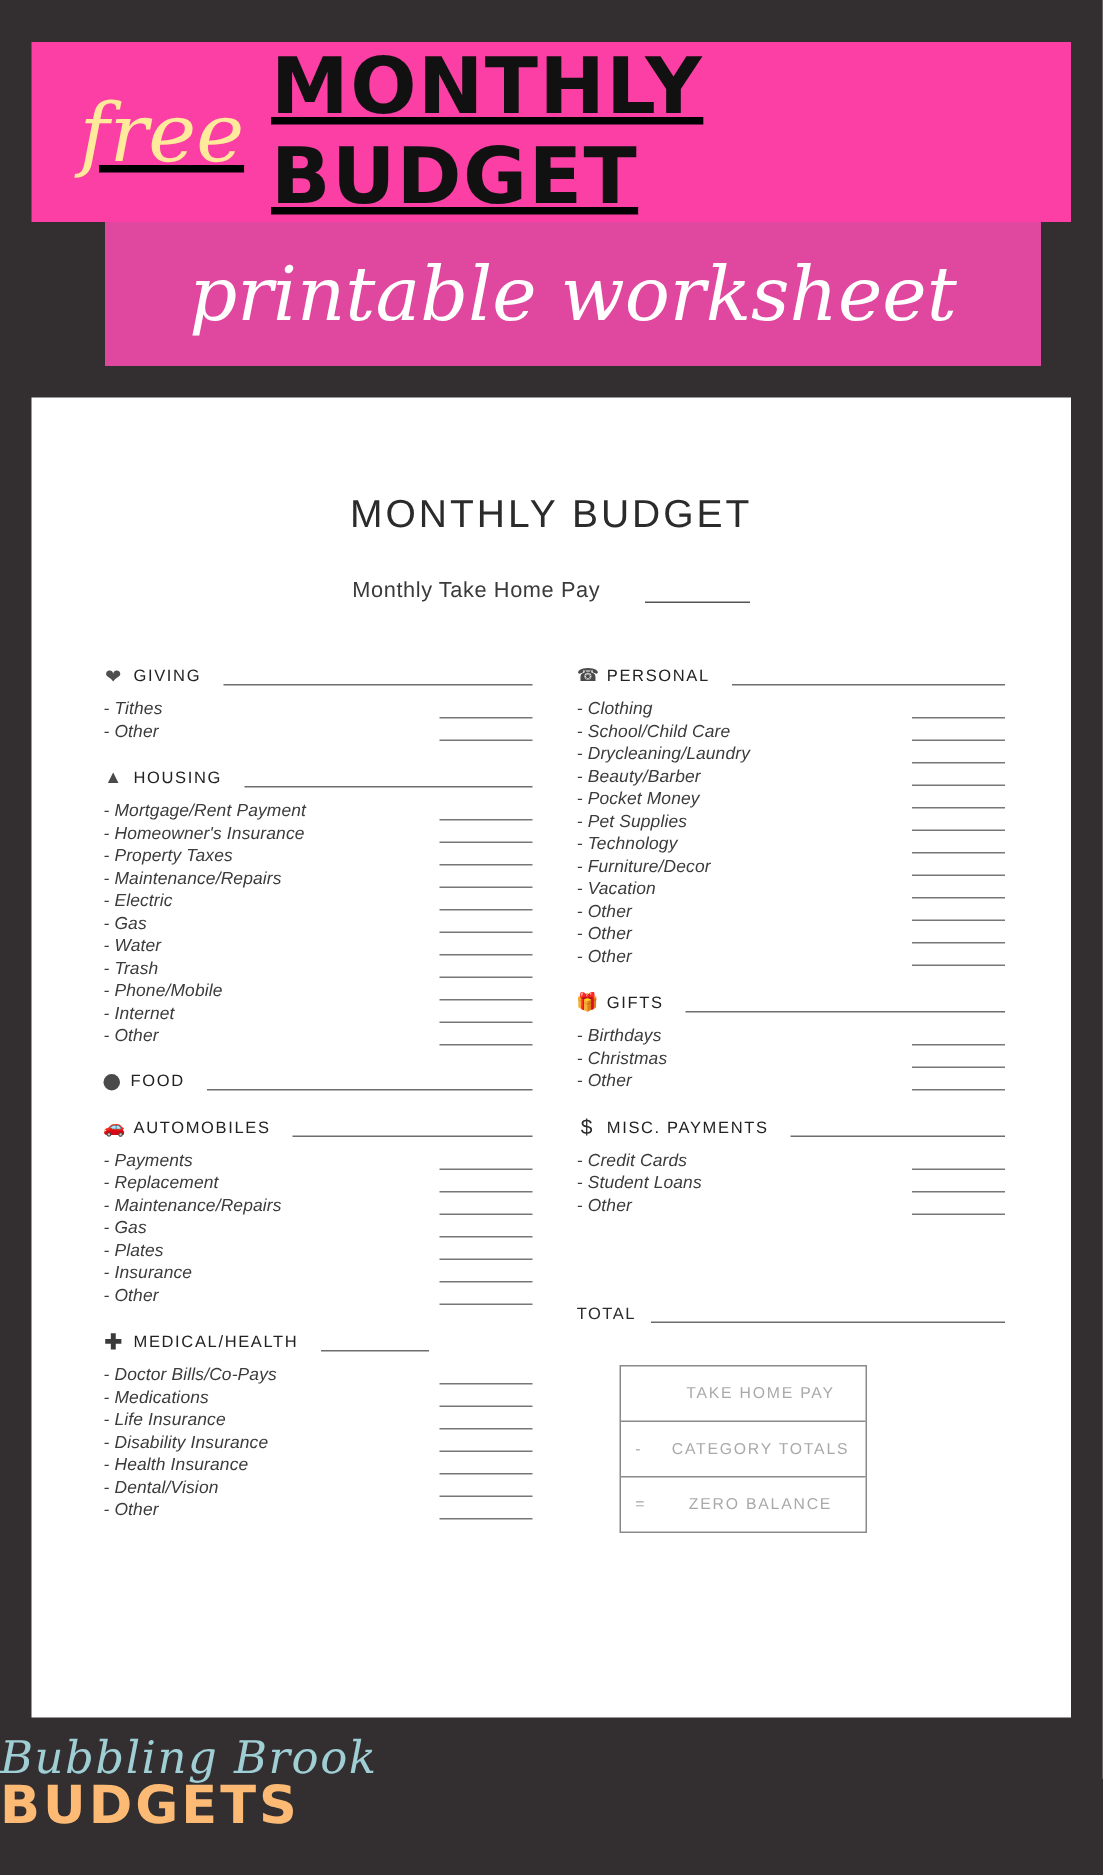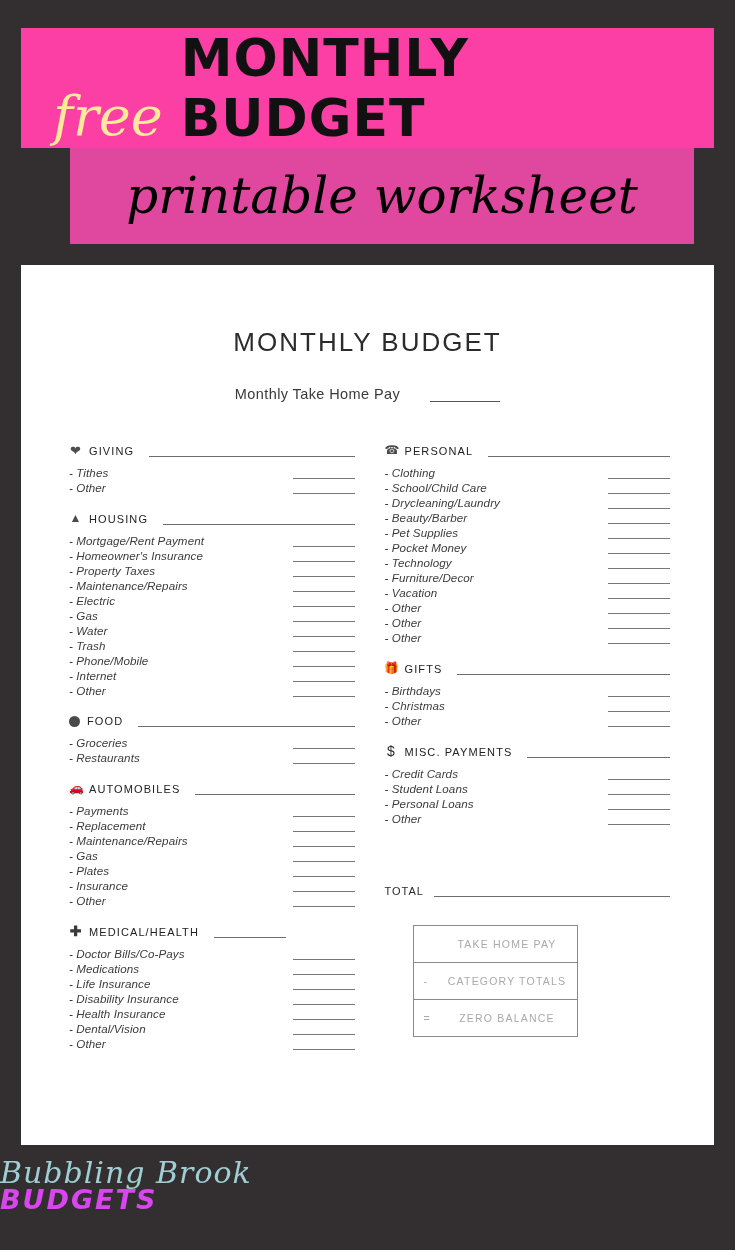--- a/index.html
+++ b/index.html
@@ -24,23 +24,24 @@
   .banner {
     position: absolute;
     left: 21px;
     top: 28px;
     width: 693px;
     height: 120px;
     background: #fb3fa4;
   }
   .banner-inner {
     display: flex;
-    align-items: flex-end;
+    align-items: center;
     height: 120px;
     padding-left: 32px;
+    text-decoration: underline;
   }
   .banner-free {
     font-family: "DejaVu Serif", serif;
     font-style: italic;
     font-size: 54px;
     color: #ffe99a;
     font-weight: normal;
     letter-spacing: 0px;
     margin-right: 18px;
   }
@@ -59,21 +60,21 @@
     height: 96px;
     background: #e0489f;
     display: flex;
     align-items: center;
     justify-content: center;
   }
   .banner2-title {
     font-family: "DejaVu Serif", serif;
     font-style: italic;
     font-size: 50px;
-    color: #000000;
+    color: #ffffff;
   }
 
   
   .sheet {
     position: absolute;
     left: 21px;
     top: 265px;
     width: 693px;
     height: 880px;
     background: #ffffff;
@@ -237,25 +238,24 @@
   .logo-script {
     font-family: "DejaVu Serif", serif;
     font-style: italic;
     font-size: 30px;
     color: #9fcfd4;
     letter-spacing: 1px;
   }
   .logo-sub {
     font-family: "DejaVu Sans", sans-serif;
     font-weight: bold;
-    font-size: 27px;
+    font-size: 35px;
     letter-spacing: 2px;
-    color: #d946ef;
+    color: #fdba74;
     margin-top: -6px;
-    font-style: italic;
   }
 </style>
 </head>
 <body>
 
 <div class="page">
 
   <div class="banner">
     <div class="banner-inner">
       <span class="banner-free">free</span>
@@ -349,30 +349,20 @@
               </li>
           </ul>
         </div>
 
         <div class="cat">
           <div class="cat-head">
             <span class="icon-dot"></span>
             <span class="cat-name">FOOD</span>
             <span class="cat-line"></span>
           </div>
-          <ul class="items">
-            <li class="item">
-                <span class="item-label">- Groceries</span>
-                <span class="item-line"></span>
-              </li>
-            <li class="item">
-                <span class="item-label">- Restaurants</span>
-                <span class="item-line"></span>
-              </li>
-          </ul>
         </div>
 
         <div class="cat">
           <div class="cat-head">
             <span class="icon icon-car">🚗</span>
             <span class="cat-name">AUTOMOBILES</span>
             <span class="cat-line"></span>
           </div>
           <ul class="items">
             <li class="item">
@@ -465,25 +455,25 @@
               </li>
             <li class="item">
                 <span class="item-label">- Drycleaning/Laundry</span>
                 <span class="item-line"></span>
               </li>
             <li class="item">
                 <span class="item-label">- Beauty/Barber</span>
                 <span class="item-line"></span>
               </li>
             <li class="item">
+                <span class="item-label">- Pocket Money</span>
+                <span class="item-line"></span>
+              </li>
+            <li class="item">
                 <span class="item-label">- Pet Supplies</span>
-                <span class="item-line"></span>
-              </li>
-            <li class="item">
-                <span class="item-label">- Pocket Money</span>
                 <span class="item-line"></span>
               </li>
             <li class="item">
                 <span class="item-label">- Technology</span>
                 <span class="item-line"></span>
               </li>
             <li class="item">
                 <span class="item-label">- Furniture/Decor</span>
                 <span class="item-line"></span>
               </li>
@@ -534,24 +524,20 @@
             <span class="cat-name">MISC. PAYMENTS</span>
             <span class="cat-line"></span>
           </div>
           <ul class="items">
             <li class="item">
                 <span class="item-label">- Credit Cards</span>
                 <span class="item-line"></span>
               </li>
             <li class="item">
                 <span class="item-label">- Student Loans</span>
-                <span class="item-line"></span>
-              </li>
-            <li class="item">
-                <span class="item-label">- Personal Loans</span>
                 <span class="item-line"></span>
               </li>
             <li class="item">
                 <span class="item-label">- Other</span>
                 <span class="item-line"></span>
               </li>
           </ul>
         </div>
 
         <div class="total-row">

